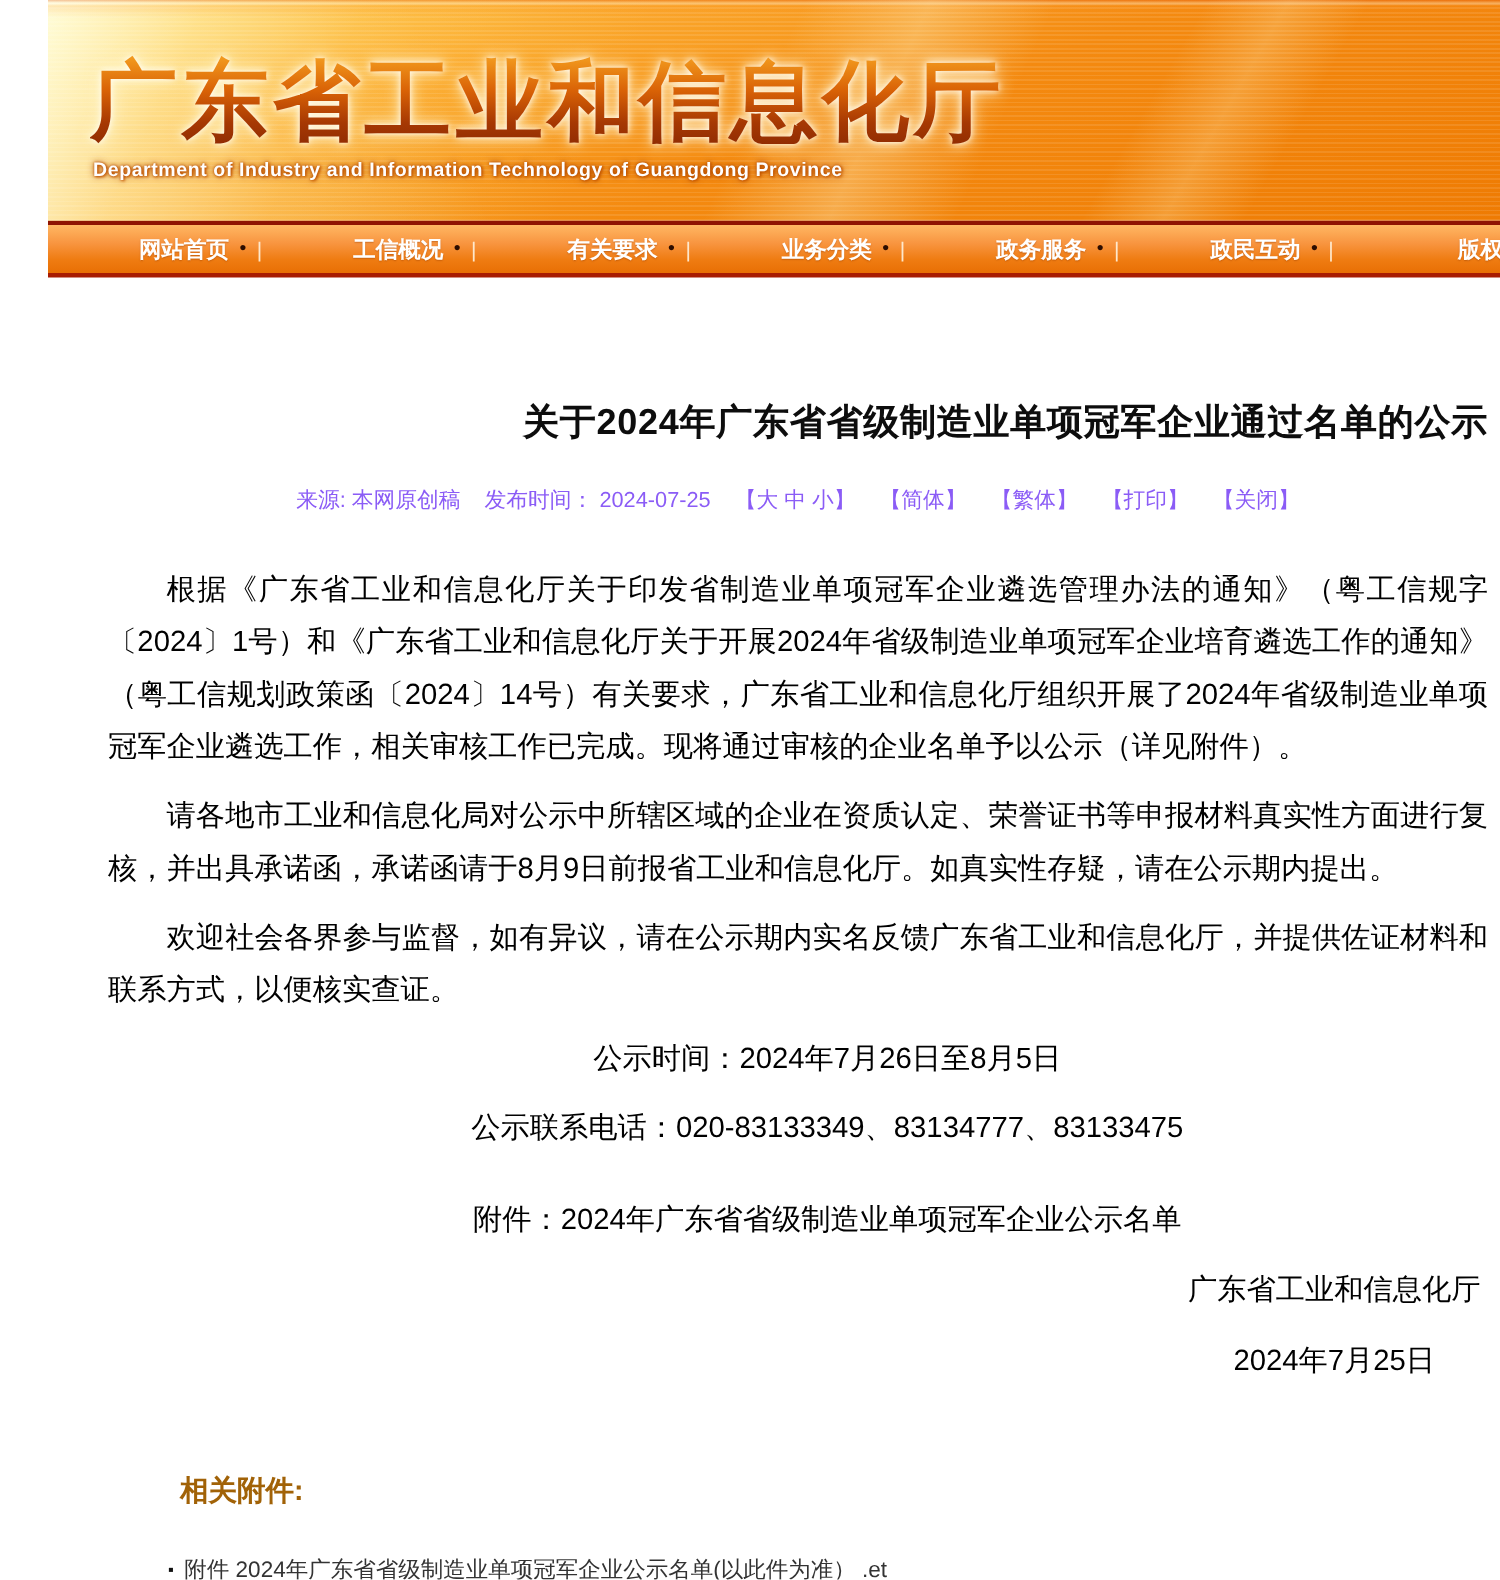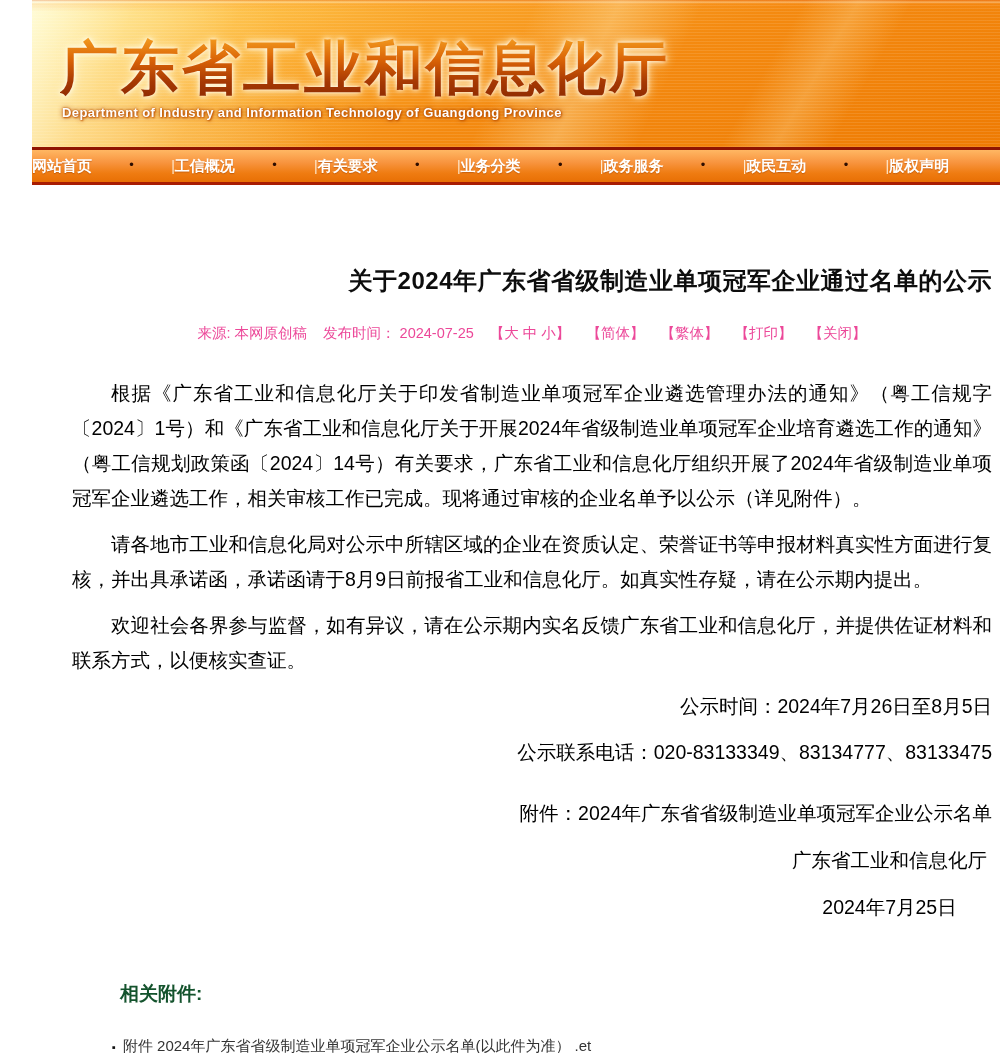--- a/index.html
+++ b/index.html
@@ -60,22 +60,22 @@
     display: flex;
     height: 38px;
     border-top: 3px solid #8f1402;
     border-bottom: 3px solid #a81c02;
     background: linear-gradient(180deg, #ffb763 0%, #f89540 38%, #ef7c12 72%, #e86f04 100%);
   }
   .nav-cell {
     flex: 1;
     display: flex;
     align-items: center;
-    justify-content: space-between;
-    gap: 20px;
+    justify-content: flex-end;
+    gap: 7px;
     white-space: nowrap;
   }
   .nav-link {
     color: #ffffff;
     font-size: 15px;
     font-weight: bold;
     text-decoration: none;
     text-shadow: 0 1px 1px rgba(150,60,0,0.45);
     cursor: pointer;
   }
@@ -89,55 +89,55 @@
     text-align: right;
     font-size: 24px;
     font-weight: bold;
     color: #0d0d0d;
     letter-spacing: 0.5px;
   }
   .article-meta {
     margin-top: 27px;
     text-align: center;
     font-size: 14.5px;
-    color: #ec4899;
+    color: #8b5cf6;
   }
   .article-meta span { margin: 0 6px; }
   .meta-link { cursor: pointer; }
 
   .article-body {
     margin-top: 33px;
     font-size: 19.5px;
     line-height: 35px;
     color: #000000;
   }
   .article-body p {
     text-indent: 2em;
     text-align: justify;
     margin-bottom: 11px;
   }
-  .article-body p.plain { text-align: right; }
+  .article-body p.plain { text-align: center; }
   .attach-line { margin-top: 26px !important; }
 
   .sig-block {
     width: fit-content;
     margin: 12px 5px 0 auto;
     text-align: center;
     font-size: 19.5px;
     line-height: 35px;
     color: #000;
   }
   .sig-date { margin-top: 12px; }
 
   
   .related { padding: 0 40px; margin-top: 56px; }
   .related-heading {
     font-size: 19px;
     font-weight: bold;
-    color: #14532d;
+    color: #a16207;
     margin-left: 8px;
   }
   .related-item {
     margin-top: 30px;
     font-size: 15px;
     color: #333333;
     display: flex;
     align-items: center;
     gap: 7px;
   }

